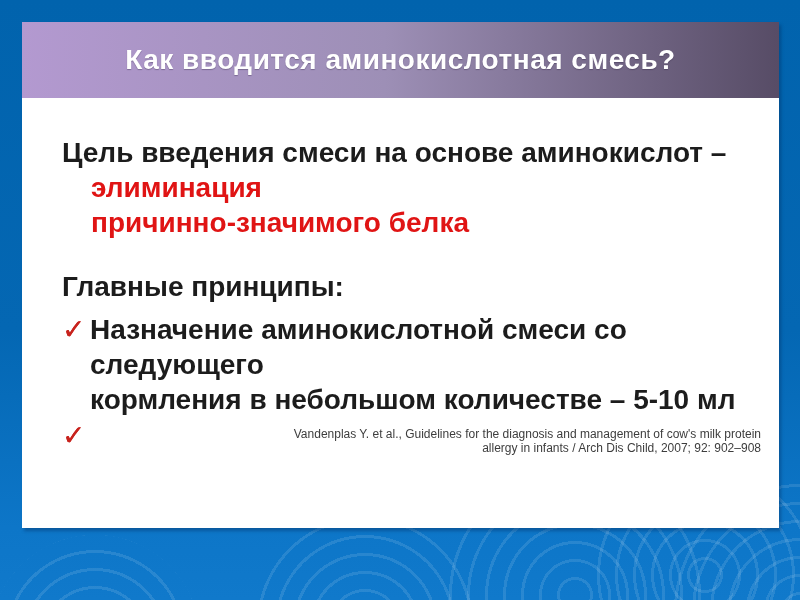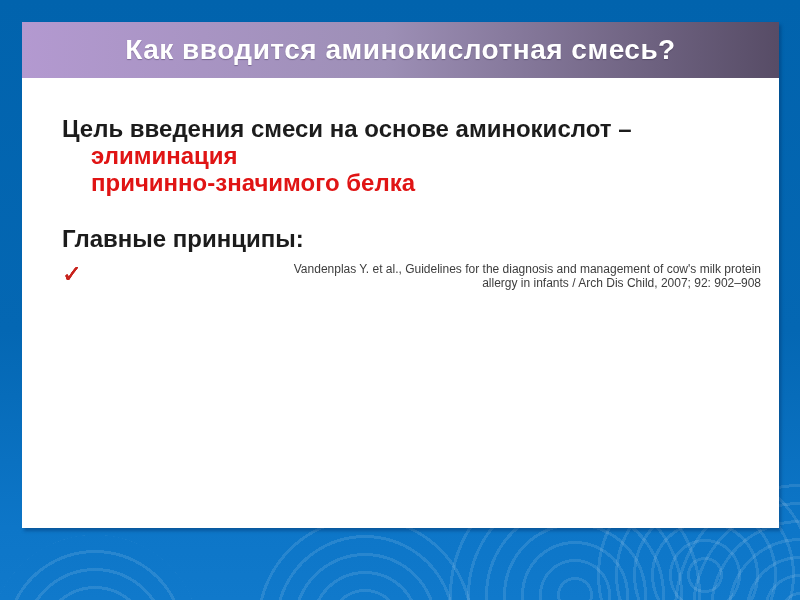--- a/index.html
+++ b/index.html
@@ -19,36 +19,36 @@
     background: repeating-radial-gradient(circle,
       rgba(255,255,255,0) 0px, rgba(255,255,255,0) 15px,
       rgba(255,255,255,0.11) 15px, rgba(255,255,255,0.11) 18px);
   }
   .slide {
     position: absolute; left: 22px; top: 22px; width: 757px; height: 506px;
     background: var(--slide-background, #ffffff); z-index: 2;
     box-shadow: 2px 3px 3px rgba(0, 35, 80, 0.35);
   }
   .slide-header {
-    height: 56px;
+    height: 76px;
     background: linear-gradient(90deg,
       var(--header-gradient-left, #b399d0) 0%,
       #9d8fb6 48%,
       var(--header-gradient-right, #574c66) 100%);
     display: flex; align-items: center; justify-content: center;
   }
   .slide-title {
     margin: 0; color: var(--title-text, #ffffff);
     font-size: 28px; font-weight: bold; letter-spacing: 0.5px;
     text-shadow: 0 1px 1px rgba(40,30,60,0.35);
   }
   .slide-body { padding-top: 37px; }
   .main-text {
     padding: 0 18px 0 40px;
-    font-size: 24px; line-height: 27px; font-weight: bold;
+    font-size: 28px; line-height: 35px; font-weight: bold;
     color: var(--body-text, #1c1c1c);
   }
   .goal { margin: 0; padding-left: 29px; text-indent: -29px; white-space: pre-line; }
   .goal .red { color: var(--highlight-red, #e01414); }
   .principles { margin: 29px 0 8px 0; }
   ul.bullets { list-style: none; margin: 1px 0 0 0; padding: 0; }
   ul.bullets li {
     position: relative; padding-left: 28px; margin-top: 1px; white-space: pre-line;
   }
   .check {
@@ -83,21 +83,22 @@
 
       <div class="main-text">
 
         <p class="goal"><span>Цель введения смеси на основе аминокислот – </span><span class="red">элиминация
 причинно-значимого белка</span></p>
 
         <p class="principles">Главные принципы:</p>
 
         <ul class="bullets">
           <li><span class="check">✓</span></li>
-          <li><span class="check">✓</span></li>
+          <li><span class="check">✓</span><span>Назначение аминокислотной смеси со следующего
+кормления в небольшом количестве – 5-10 мл</span></li>
           <li><span class="check">✓</span></li>
           <li><span class="check">✓</span></li>
         </ul>
       </div>
 
       <div class="refs">
         <p class="ref">Vandenplas Y. et al., Guidelines for the diagnosis and management of cow's milk protein
 allergy in infants / Arch Dis Child, 2007; 92: 902–908</p>
       </div>
 

